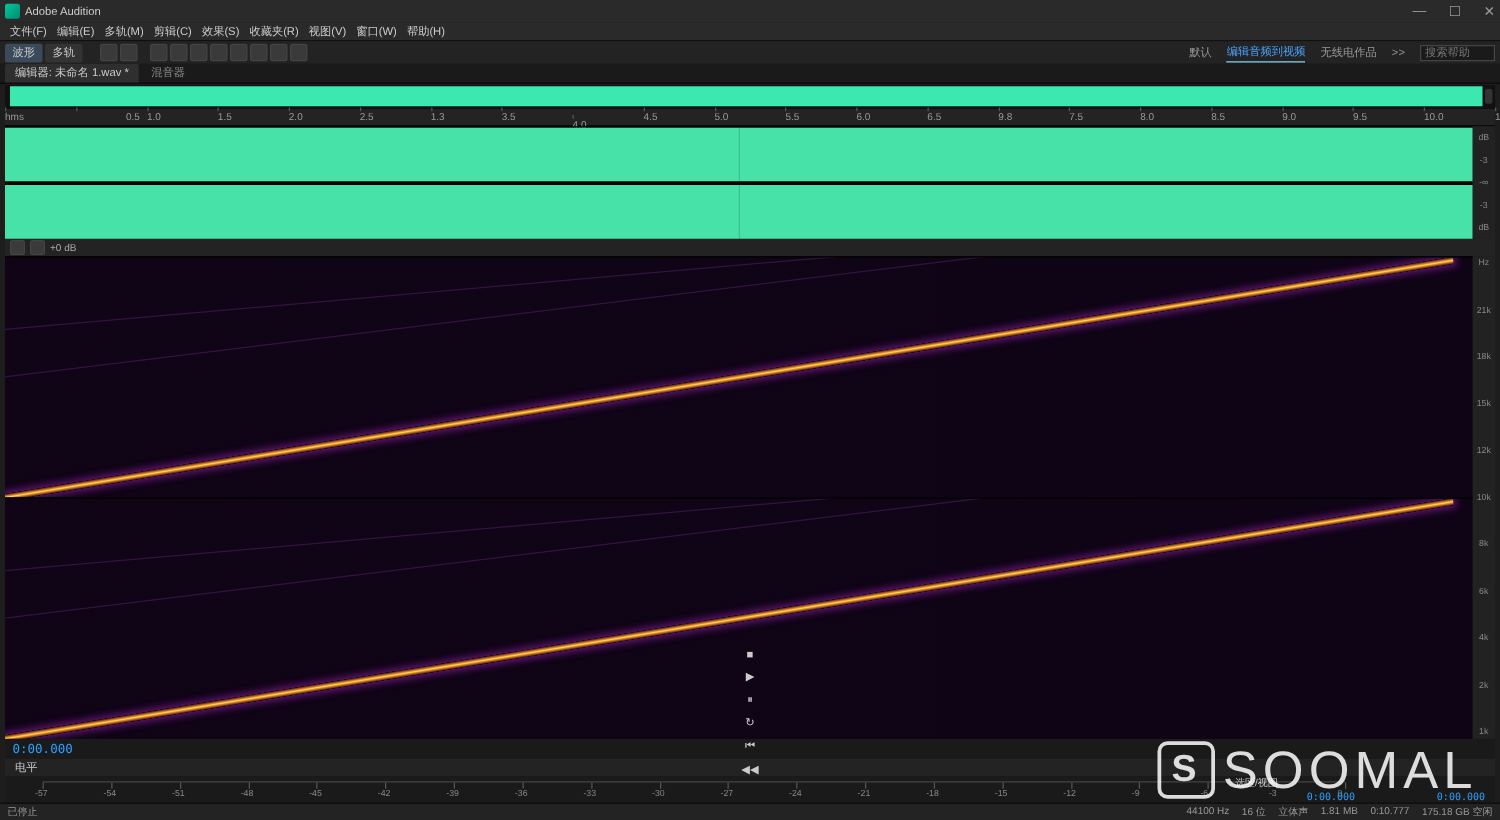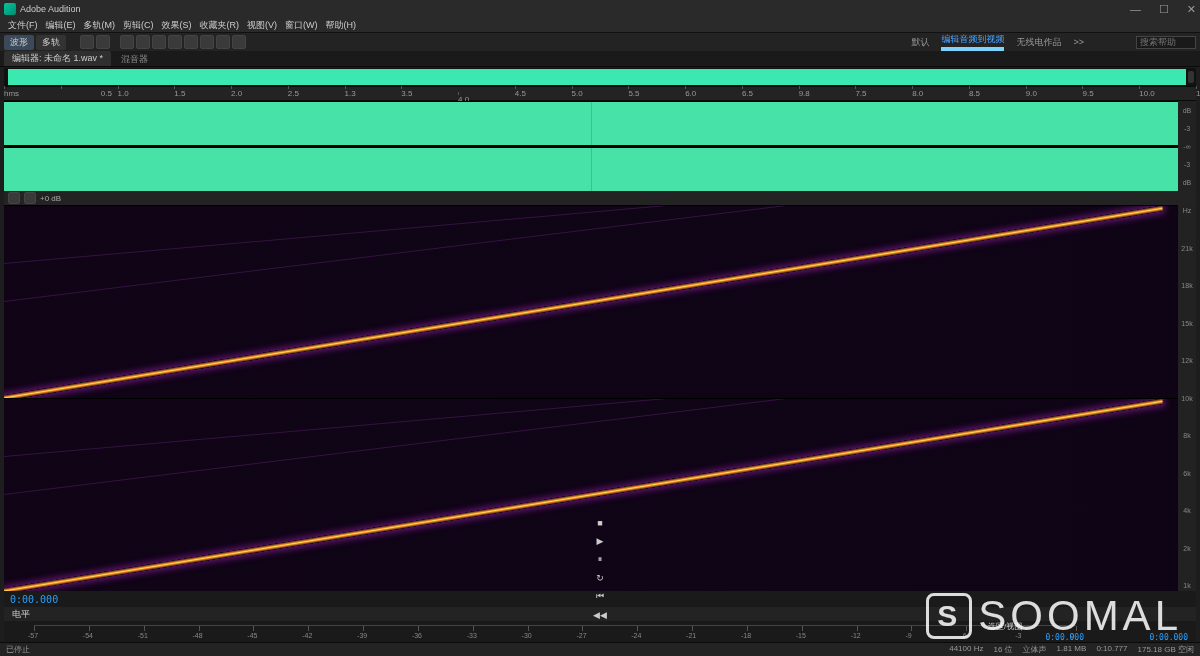--- a/index.html
+++ b/index.html
@@ -15,25 +15,25 @@
   
   .menubar { height: 15px; background: #2a2a2a; display: flex; align-items: center; padding: 0 4px; gap: 0; border-bottom: 1px solid #111; }
   .menubar span { padding: 0 4px; color: #ccc; font-size: 9px; cursor: pointer; }
 
   
   .toolbar { height: 18px; background: #232323; display: flex; align-items: center; justify-content: space-between; padding: 0 4px; }
   .toolbar-left { display: flex; align-items: center; gap: 2px; }
   .tool-tab { padding: 1px 6px; font-size: 9px; color: #ccc; background: #333; border-radius: 2px; cursor: pointer; }
   .tool-ico { width: 14px; height: 14px; background: #3a3a3a; border: 1px solid #444; border-radius: 2px; display: inline-block; cursor: pointer; }
   .toolbar-right { display: flex; align-items: center; gap: 12px; font-size: 9px; }
-  .workspace-label { color: #4aa3ff; border-bottom: 4px solid #7dd3fc; padding-bottom: 1px; }
-  .search-box { width: 60px; height: 13px; background: #1a1a1a; border: 1px solid #444; color: #888; padding: 0 3px; font-size: 9px; margin-left: 40px; }
-
-  
-  .doctab-bar { height: 16px; background: #1a1a1a; display: flex; align-items: flex-end; padding: 0 4px; gap: 10px; border-bottom: 1px solid #0a0a0a; }
+  .workspace-label { color: #4aa3ff; border-bottom: 1px solid #7dd3fc; padding-bottom: 1px; }
+  .search-box { width: 60px; height: 13px; background: #1a1a1a; border: 1px solid #444; color: #888; padding: 0 3px; font-size: 9px; }
+
+  
+  .doctab-bar { height: 16px; background: #1a1a1a; display: flex; align-items: center; padding: 0 4px; gap: 10px; border-bottom: 1px solid #0a0a0a; }
   .doctab { background: #2f2f2f; padding: 1px 8px; font-size: 9px; color: #ccc; border-radius: 2px 2px 0 0; }
   .subtab { color: #888; font-size: 9px; }
 
   
   .overview { height: 18px; background: #111; margin: 1px 4px 0 4px; position: relative; }
   .overview-wave { position: absolute; inset: 1px 10px 1px 4px; background: #3be8b0; }
   .overview-scroll { position: absolute; right: 2px; top: 3px; bottom: 3px; width: 6px; background: #333; border-radius: 2px; }
 
   
   .time-ruler { height: 14px; background: #232323; margin: 0 4px; display: flex; align-items: center; color: #999; font-size: 8px; position: relative; border-top:1px solid #0a0a0a; }

